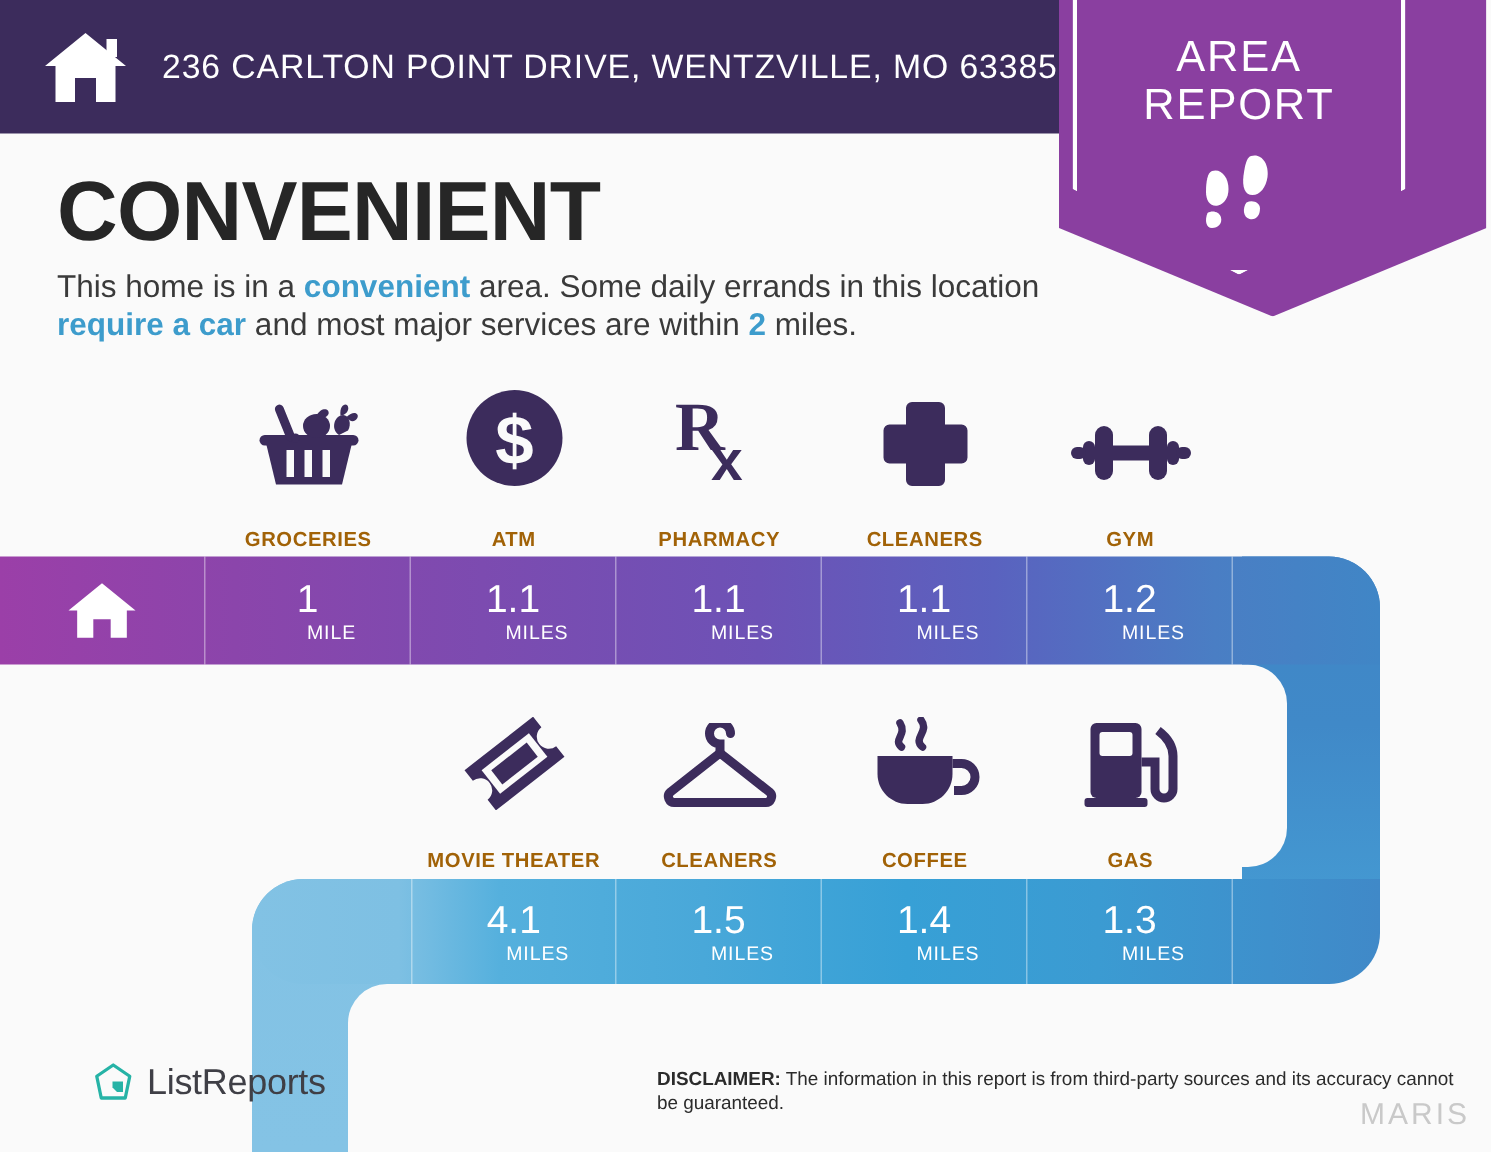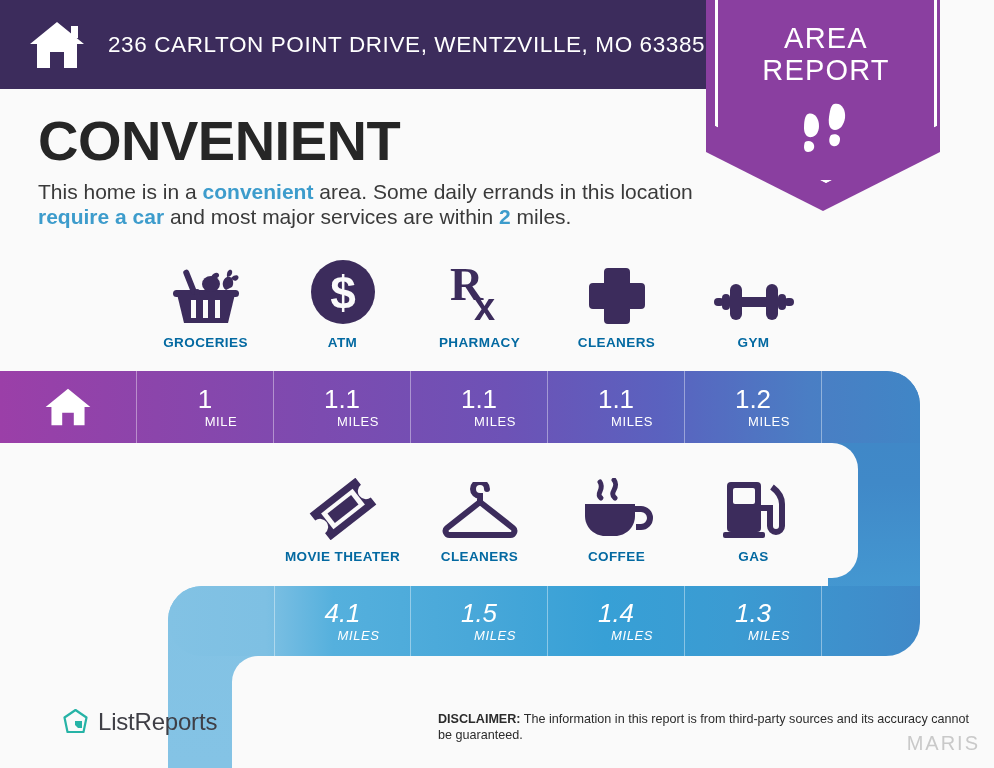--- a/index.html
+++ b/index.html
@@ -22,21 +22,21 @@
   .header-addr{
     margin-left:22px;color:#ffffff;font-size:22.5px;letter-spacing:.6px;
     font-weight:400;white-space:nowrap;
   }
   .header-rightstrip{
     position:absolute;right:0;top:0;width:6px;height:89px;background:#fafafa;
   }
 
   
   .badge{
-    position:absolute;left:706px;top:0;width:234px;height:211px;
+    position:absolute;left:706px;top:0;width:285px;height:211px;
     background:#8a3fa0;
     -webkit-clip-path:polygon(0 0,100% 0,100% 72%,50% 100%,0 72%);
     clip-path:polygon(0 0,100% 0,100% 72%,50% 100%,0 72%);
     z-index:5;
   }
   .badge-inner{
     position:absolute;left:9px;top:-14px;width:222px;height:197px;
     border:3px solid #ffffff;
     -webkit-clip-path:polygon(0 0,100% 0,100% 71%,50% 100%,0 71%);
     clip-path:polygon(0 0,100% 0,100% 71%,50% 100%,0 71%);
@@ -66,21 +66,21 @@
     position:absolute;left:38px;top:180px;width:680px;
     font-size:21px;line-height:24.5px;color:#3a3a3a;
   }
   .hl{color:#3d9ccc;font-weight:bold;}
 
   
   .iconrow{position:absolute;left:0;display:flex;}
   .iconcell{width:137px;display:flex;flex-direction:column;align-items:center;justify-content:flex-end;}
   .iconcell svg{display:block;}
   .iconlabel{
-    margin-top:9px;font-size:13.5px;font-weight:bold;color:#0369a1;letter-spacing:.4px;
+    margin-top:26px;font-size:13.5px;font-weight:bold;color:#a16207;letter-spacing:.4px;
     white-space:nowrap;
   }
   #iconrow1{top:264px;left:137px;}
   #iconrow2{top:478px;left:274px;}
   .icon-wrap{height:62px;display:flex;align-items:flex-end;justify-content:center;}
 
   
   .ribbon1{
     position:absolute;left:0;top:371px;width:920px;height:72px;
     background:linear-gradient(90deg,#9b3fa8 0%,#8b45ab 17%,#7c4bb0 35%,#6d52b6 55%,#5a62bf 72%,#4a7ec4 88%,#4086c6 100%);
@@ -115,21 +115,20 @@
     background:linear-gradient(90deg,#82c2e4 0%,#7ec0e3 13%,#55b0dd 22%,#49a8d9 40%,#37a0d6 58%,#3b9bd2 75%,#4089c8 100%);
     border-top-left-radius:34px;
     border-bottom-left-radius:34px;
     border-bottom-right-radius:34px;
   }
   .ribbon2-cells{position:absolute;left:106px;top:0;height:70px;display:flex;}
   .rcell2{
     width:137px;height:70px;box-sizing:border-box;
     display:flex;flex-direction:column;align-items:center;justify-content:center;
     border-right:1px solid rgba(255,255,255,.40);
-    font-style:italic;
   }
   .rcell2:first-child{border-left:1px solid rgba(255,255,255,.40);}
   
   .connector-left{
     position:absolute;left:168px;top:586px;width:92px;height:182px;
     background:linear-gradient(180deg,#82c2e4 0%,#84c3e5 100%);
     border-top-left-radius:34px;
   }
   .connector-left-notch{
     position:absolute;left:232px;top:656px;width:36px;height:112px;

